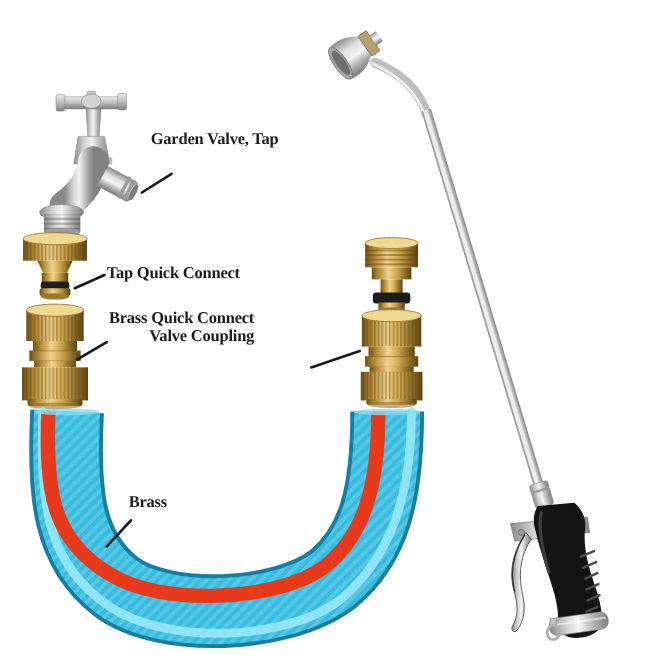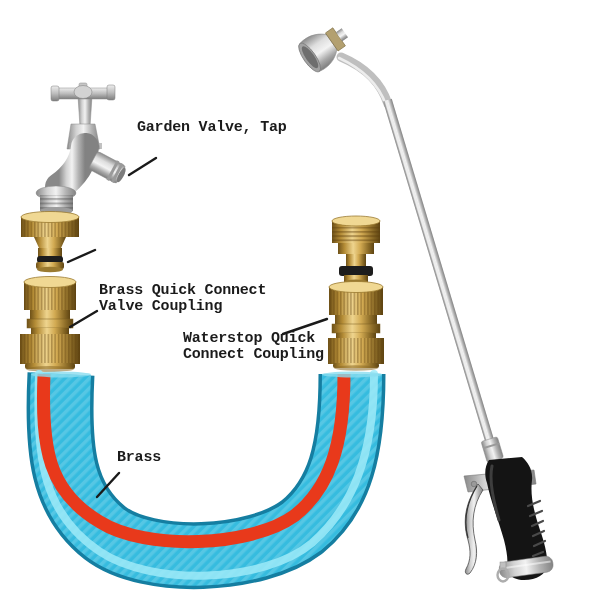--- a/index.html
+++ b/index.html
@@ -1,18 +1,18 @@
 <!DOCTYPE html>
 <html><head>
 <meta charset="utf-8">
 <style>
   html,body { margin:0; padding:0; background:#ffffff; }
   .stage {
     position:relative; width:556px; height:600px; background:#ffffff;
-    font-family:Liberation Mono, monospace; overflow:hidden;
+    font-family:Liberation Serif, serif; overflow:hidden;
   }
   .stage svg { position:absolute; left:0; top:0; }
   .part-label {
     position:absolute; font-weight:700; font-size:15px; line-height:15.5px;
     letter-spacing:-0.2px; color:#1b1b1b; white-space:nowrap;
   }
   .part-label span { display:block; }
 </style>
 </head>
 <body>
@@ -208,28 +208,27 @@
       <line x1="97" y1="311" x2="70" y2="327"></line>
       <line x1="283" y1="334" x2="327" y2="319"></line>
       <line x1="119" y1="473" x2="97" y2="497"></line>
     </g>
   </svg>
 
   <div class="part-label" style="left:137px; top:120px;">
     <span>Garden Valve, Tap</span>
   </div>
 
-
-  <div class="part-label" style="left:99px; top:283px;">
+  <div class="part-label" style="left:97px; top:242px;">
+    <span>Tap Quick Connect</span>
+  </div>
+
+  <div class="part-label" style="left:99px; top:283px;text-align:right;">
     <span>Brass Quick Connect</span>
     <span>Valve Coupling</span>
   </div>
 
-  <div class="part-label" style="left:183px; top:331px;">
-    <span>Waterstop Quick</span>
-    <span>Connect Coupling</span>
-  </div>
 
   <div class="part-label" style="left:117px; top:450px;">
     <span>Brass</span>
   </div>
 
 </div>
 
 </body></html>

